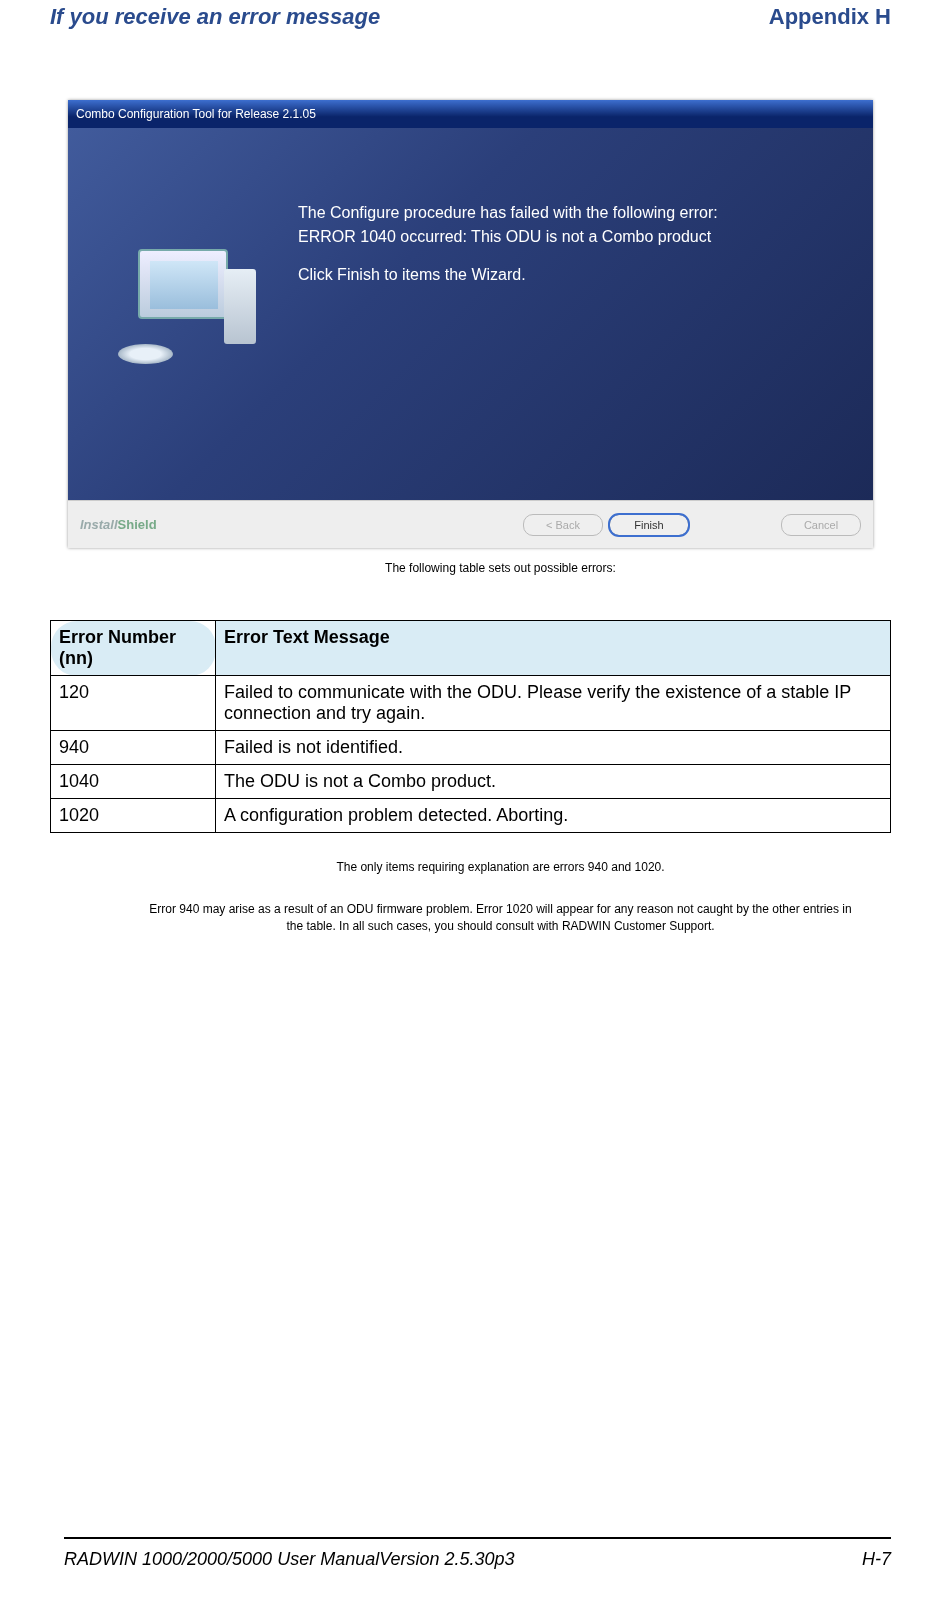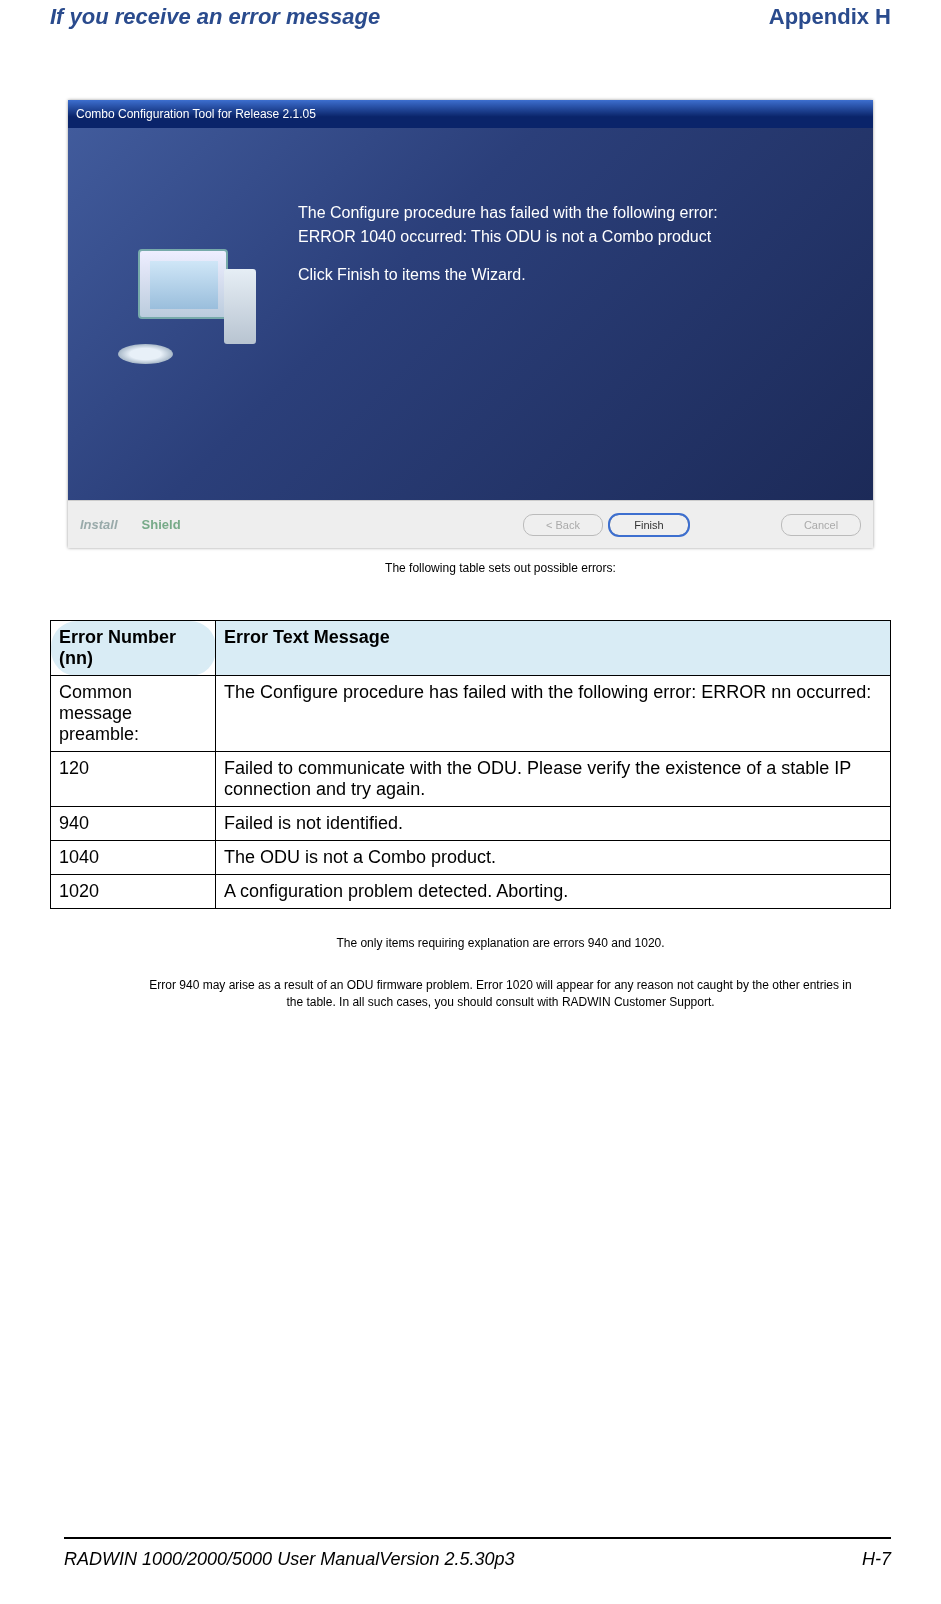--- a/index.html
+++ b/index.html
@@ -86,21 +86,21 @@
     padding: 0 12px;
     border-top: 1px solid #ccc;
     font-family: Tahoma, Arial, sans-serif;
   }
   .install-shield {
     font-size: 13px;
     font-style: italic;
     font-weight: bold;
     color: #9aa;
   }
-  .install-shield .b { color: #7a8; font-style: normal; padding-left: 24px; }
+  .install-shield .b { color: #7a8; font-style: normal; }
   .footer-buttons { margin-left: auto; display: flex; gap: 6px; align-items: center; }
   .btn {
     min-width: 80px;
     height: 22px;
     font-size: 11px;
     background: #efefef;
     border: 1px solid #888;
     border-radius: 10px;
     padding: 0 12px;
     color: #333;
@@ -198,24 +198,20 @@
 
   <table class="err">
     <thead>
       <tr>
         <th>Error Number (nn)</th>
         <th>Error Text Message</th>
       </tr>
     </thead>
     <tbody>
       <tr>
-        <td>Common message preamble:</td>
-        <td>The Configure procedure has failed with the following error: ERROR nn occurred:</td>
-      </tr>
-      <tr>
         <td>120</td>
         <td>Failed to communicate with the ODU. Please verify the existence of a stable IP connection and try again.</td>
       </tr>
       <tr>
         <td>940</td>
         <td>Failed is not identified.</td>
       </tr>
       <tr>
         <td>1040</td>
         <td>The ODU is not a Combo product.</td>

